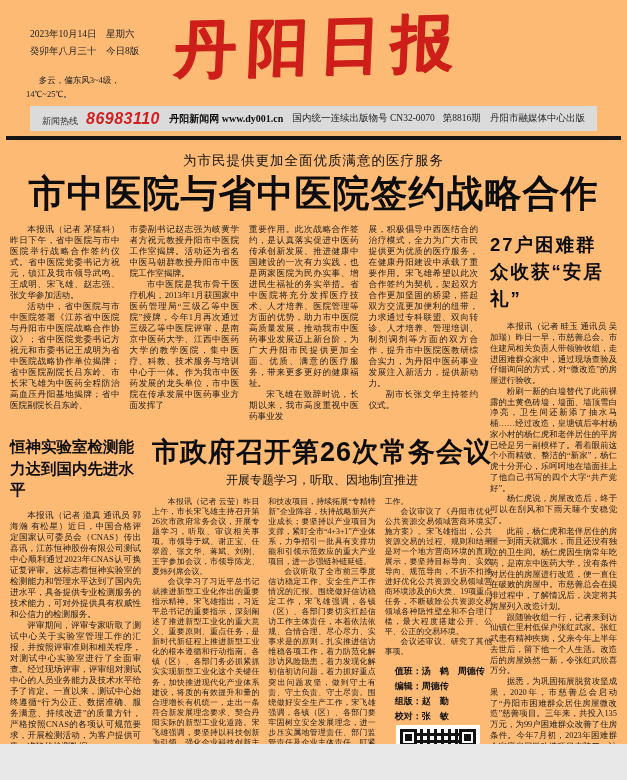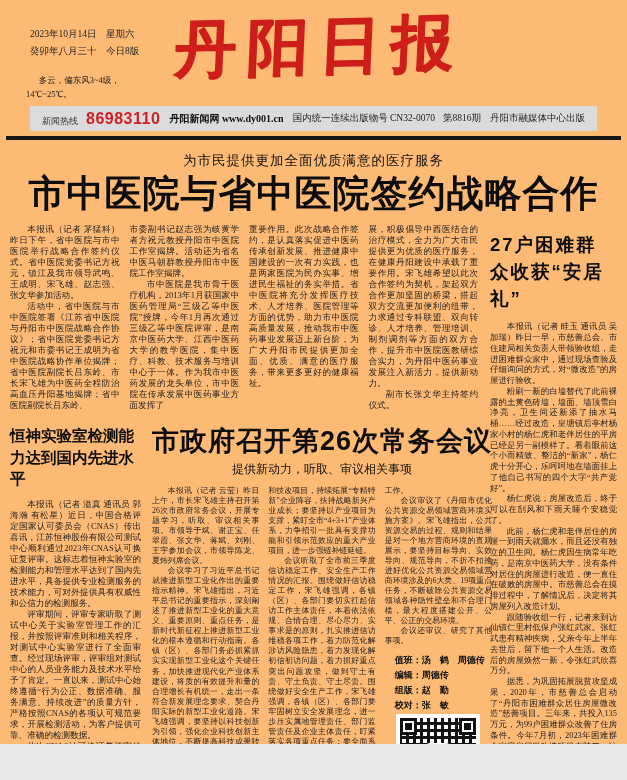--- a/index.html
+++ b/index.html
@@ -20,21 +20,21 @@
     transform:skewX(-4deg) rotate(-1.5deg);
     text-shadow:1px 1px 0 #cd1e1a;
     white-space:nowrap;
   }
   .info-strip {
     margin:0 30px; height:25px; background:#dbdbdb;
     display:flex; align-items:center; justify-content:space-between; padding:0 12px;
   }
   .hotline { display:flex; align-items:baseline; gap:8px; }
   .hl-label { font-size:9px; color:#333; }
-  .hl-num { font-family:"Liberation Sans", sans-serif; font-weight:900; font-size:16px; color:#d21f1f; letter-spacing:.5px; }
+  .hl-num { font-family:"Liberation Sans", sans-serif; font-style:italic; font-weight:900; font-size:16px; color:#d21f1f; letter-spacing:.5px; }
   .strip-site { font-size:10px; font-weight:bold; color:#111; }
   .strip-pub { font-size:9.5px; color:#222; display:flex; gap:8px; }
   .strip-publisher { font-size:9.5px; color:#222; }
   .top-rule { height:3.5px; background:#161616; margin:5px 6px 0; }
   
   .p { text-indent:2em; text-align:justify; }
   .cont { text-indent:0; }
   .col { font-size:8.6px; line-height:1.28; }
   
   .content { padding:4px 10px 0; }
@@ -123,40 +123,41 @@
           <div class="col">
             <p class="p">本报讯（记者 茅猛科）昨日下午，省中医院与市中医院举行战略合作签约仪式。省中医院党委书记方祝元，镇江及我市领导武鸣、王成明、宋飞雄、赵志强、张文华参加活动。</p>
             <p class="p">活动中，省中医院与市中医院签署《江苏省中医院与丹阳市中医院战略合作协议》；省中医院党委书记方祝元和市委书记王成明为省中医院战略协作单位揭牌；省中医院副院长吕东岭、市长宋飞雄为中医药全程防治高血压丹阳基地揭牌；省中医院副院长吕东岭、</p>
           </div>
           <div class="col">
             <p class="p cont">市委副书记赵志强为岐黄学者方祝元教授丹阳市中医院工作室揭牌。活动还为省名中医马朝群教授丹阳市中医院工作室揭牌。</p>
             <p class="p">市中医院是我市骨干医疗机构，2013年1月获国家中医药管理局“三级乙等中医院”授牌，今年1月再次通过三级乙等中医院评审，是南京中医药大学、江西中医药大学的教学医院，集中医疗、科教、技术服务与培训中心于一体。作为我市中医药发展的龙头单位，市中医院在传承发展中医药事业方面发挥了</p>
           </div>
           <div class="col">
             <p class="p cont">重要作用。此次战略合作签约，是认真落实促进中医药传承创新发展、推进健康中国建设的一次有力实践，也是两家医院为民办实事、增进民生福祉的务实举措。省中医院将充分发挥医疗技术、人才培养、医院管理等方面的优势，助力市中医院高质量发展，推动我市中医药事业发展迈上新台阶，为广大丹阳市民提供更加全面、优质、满意的医疗服务，带来更多更好的健康福祉。</p>
+            <p class="p">宋飞雄在致辞时说，长期以来，我市高度重视中医药事业发</p>
           </div>
           <div class="col">
             <p class="p cont">展，积极倡导中西医结合的治疗模式，全力为广大市民提供更为优质的医疗服务，在健康丹阳建设中承载了重要作用。宋飞雄希望以此次合作签约为契机，架起双方合作更加坚固的桥梁，搭起双方交流更加便利的纽带，力求通过专科联盟、双向转诊、人才培养、管理培训、制剂调剂等方面的双方合作，提升市中医院医教研综合实力，为丹阳中医药事业发展注入新活力，提供新动力。</p>
             <p class="p">副市长张文华主持签约仪式。</p>
           </div>
         </div>
 
         <div class="bottom-row">
           <div class="heng">
             <h3>恒神实验室检测能力达到国内先进水平</h3>
             <div class="col">
               <p class="p">本报讯（记者 溢真 通讯员 郭海瀚 有松星）近日，中国合格评定国家认可委员会（CNAS）传出喜讯，江苏恒神股份有限公司测试中心顺利通过2023年CNAS认可换证复评审。这标志着恒神实验室的检测能力和管理水平达到了国内先进水平，具备提供专业检测服务的技术能力，可对外提供具有权威性和公信力的检测服务。</p>
               <p class="p">评审期间，评审专家听取了测试中心关于实验室管理工作的汇报，并按照评审准则和相关程序，对测试中心实验室进行了全面审查。经过现场评审，评审组对测试中心的人员业务能力及技术水平给予了肯定。一直以来，测试中心始终遵循“行为公正、数据准确、服务满意、持续改进”的质量方针，严格按照CNAS的各项认可规范要求，开展检测活动，为客户提供可靠、准确的检测数据。</p>
               <p class="p">此次CNAS认可换证复评审的顺利通过，推动了恒神公司实验室的建设和发展迈上了新台阶，增强了恒神品牌和产品服务在国内外市场的竞争力和公信力。</p>
             </div>
           </div>
 
           <div class="gov">
             <h2>市政府召开第26次常务会议</h2>
-            <div class="subtitle">提供新动力，听取、审议相关事项</div>
+            <div class="subtitle">开展专题学习，听取、因地制宜推进</div>
             <div class="gov-cols">
               <div class="col">
                 <p class="p">本报讯（记者 云莹）昨日上午，市长宋飞雄主持召开第26次市政府常务会议，开展专题学习，听取、审议相关事项。市领导于斌、谢正宝、任翠霞、张文华、蒋斌、刘刚、王宇参加会议，市领导陈龙、夏炜列席会议。</p>
                 <p class="p">会议学习了习近平总书记就推进新型工业化作出的重要指示精神。宋飞雄指出，习近平总书记的重要指示，深刻阐述了推进新型工业化的重大意义、重要原则、重点任务，是新时代新征程上推进新型工业化的根本遵循和行动指南。各镇（区）、各部门务必抓紧抓实实现新型工业化这个关键任务，加快推进现代化产业体系建设，将质的有效提升和量的合理增长有机统一，走出一条符合新发展理念要求、契合丹阳实际的新型工业化道路。宋飞雄强调，要坚持以科技创新为引领，强化企业科技创新主体地位，不断提高科技成果转化和产业化水平；要坚持以转型升级为导向，用足用好我市鼓励存量企业转型升级政策，因地制宜推进“智改数转”</p>
               </div>
               <div class="col">
                 <p class="p cont">和技改项目，持续拓展“专精特新”企业阵容，扶持战略新兴产业成长；要坚持以产业项目为支撑，紧盯全市“4+3+1”产业体系，力争招引一批具有支撑功能和引领示范效应的重大产业项目，进一步强链补链延链。</p>
                 <p class="p">会议听取了全市前三季度信访稳定工作、安全生产工作情况的汇报。围绕做好信访稳定工作，宋飞雄强调，各镇（区）、各部门要切实扛起信访工作主体责任，本着依法依规、合情合理、尽心尽力、实事求是的原则，扎实推进信访维稳各项工作，着力防范化解涉访风险隐患，着力发现化解初信初访问题，着力抓好重点突出问题攻坚，做到守土有责、守土负责、守土尽责。围绕做好安全生产工作，宋飞雄强调，各镇（区）、各部门要牢固树立安全发展理念，进一步压实属地管理责任、部门监管责任及企业主体责任，盯紧落实各项重点任务；要全面系统开展安全专项治理，巩固基层末端治理的成效，着力强化和发挥市安委会各成员单位的作用，扎实开展安全生产各项</p>
               </div>
               <div class="col">

